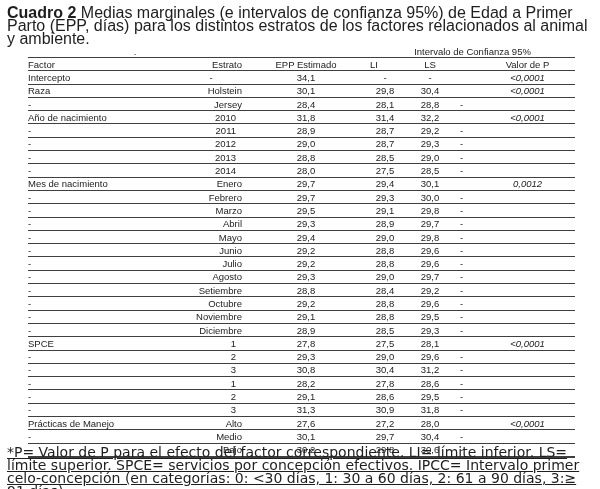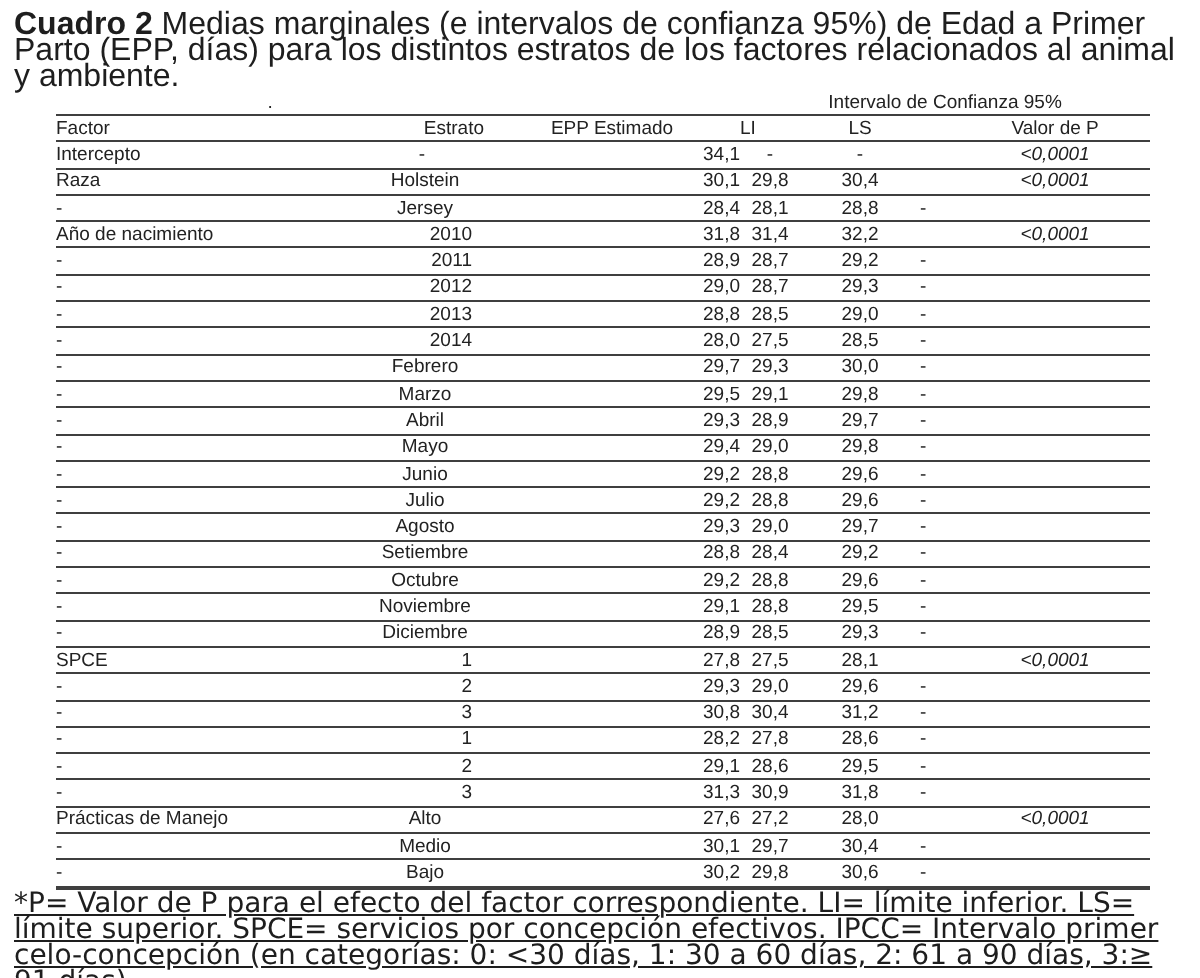--- a/index.html
+++ b/index.html
@@ -29,24 +29,24 @@
   tbody tr:last-child td{border-bottom:2px solid #3f3f3f;}
   .dot-cell{text-align:center;padding-left:85px;}
   .ci-cell{text-align:center;padding-right:55px;}
   .h-factor{text-align:left;padding-left:3px;}
   .h-estrato{text-align:right;padding-right:5px;}
   .h-epp{text-align:center;padding-left:14px;}
   .h-li{text-align:left;}
   .h-ls{text-align:center;padding-left:10px;}
   .h-p{text-align:center;}
   .c-factor{text-align:left;padding-left:3px;}
-  .c-estrato.est-text{text-align:center;padding-left:3px;margin-top:35px;}
+  .c-estrato.est-text{text-align:right;padding-left:3px;margin-top:35px;}
   .c-estrato.est-num{text-align:right;padding-right:6px;}
   .c-estrato.est-dash{text-align:center;}
-  .c-epp{text-align:right;padding-left:10px;}
+  .c-epp{text-align:center;padding-left:10px;}
   .c-li{text-align:center;}
   .c-ls{text-align:center;padding-left:10px;}
   .c-sep{text-align:left;padding-left:4px;}
   .c-p{text-align:center;font-style:italic;}
   .footnote{
     position:absolute;top:446px;left:7px;width:590px;
     font-family:"DejaVu Sans",sans-serif;
     font-size:14px;line-height:13px;color:#1e1e1e;text-decoration:underline;
   }
 </style>
@@ -148,20 +148,29 @@
       <tr>
         <td class="c-factor">-</td>
         <td class="c-estrato est-num">2014</td>
         <td class="c-epp">28,0</td>
         <td class="c-li">27,5</td>
         <td class="c-ls">28,5</td>
         <td class="c-sep">-</td>
         <td class="c-p"></td>
       </tr>
       <tr>
+        <td class="c-factor">Mes de nacimiento</td>
+        <td class="c-estrato est-text">Enero</td>
+        <td class="c-epp">29,7</td>
+        <td class="c-li">29,4</td>
+        <td class="c-ls">30,1</td>
+        <td class="c-sep"></td>
+        <td class="c-p">0,0012</td>
+      </tr>
+      <tr>
         <td class="c-factor">-</td>
         <td class="c-estrato est-text">Febrero</td>
         <td class="c-epp">29,7</td>
         <td class="c-li">29,3</td>
         <td class="c-ls">30,0</td>
         <td class="c-sep">-</td>
         <td class="c-p"></td>
       </tr>
       <tr>
         <td class="c-factor">-</td>

